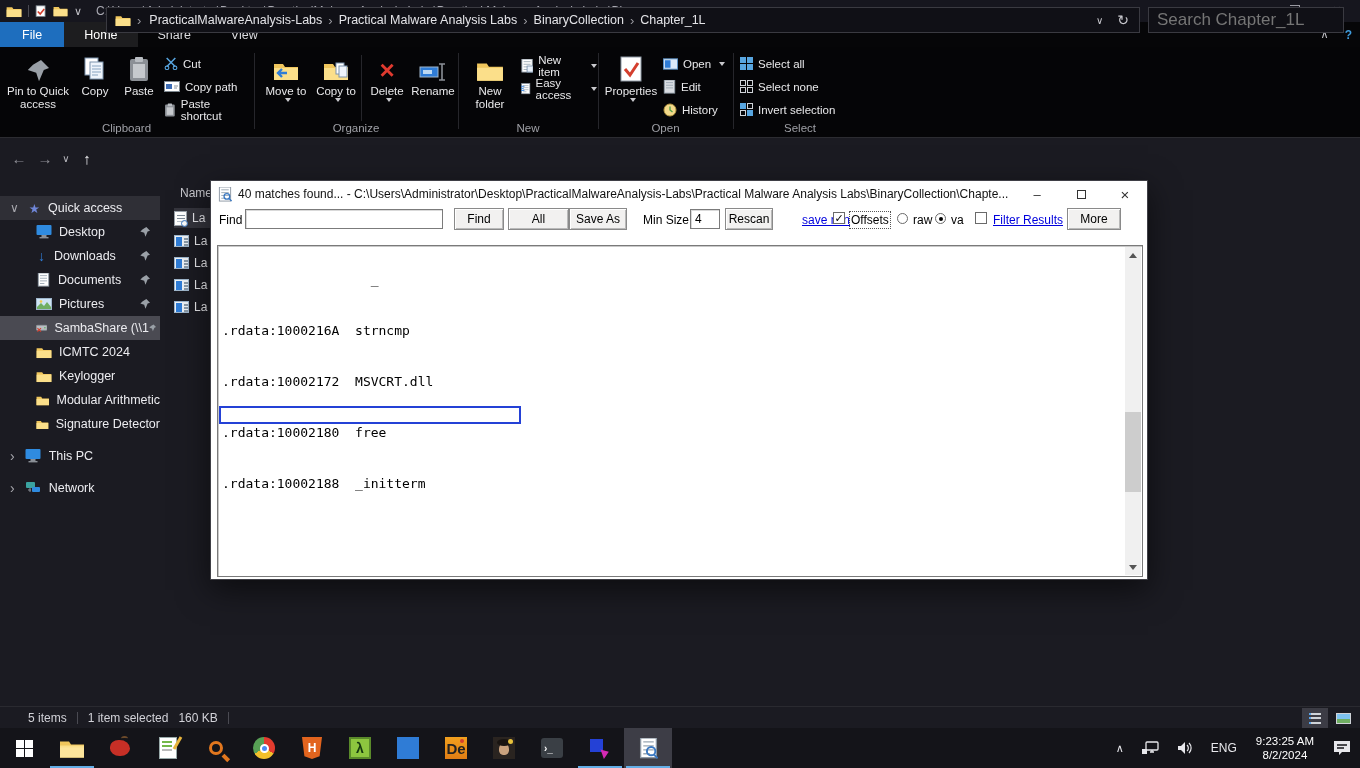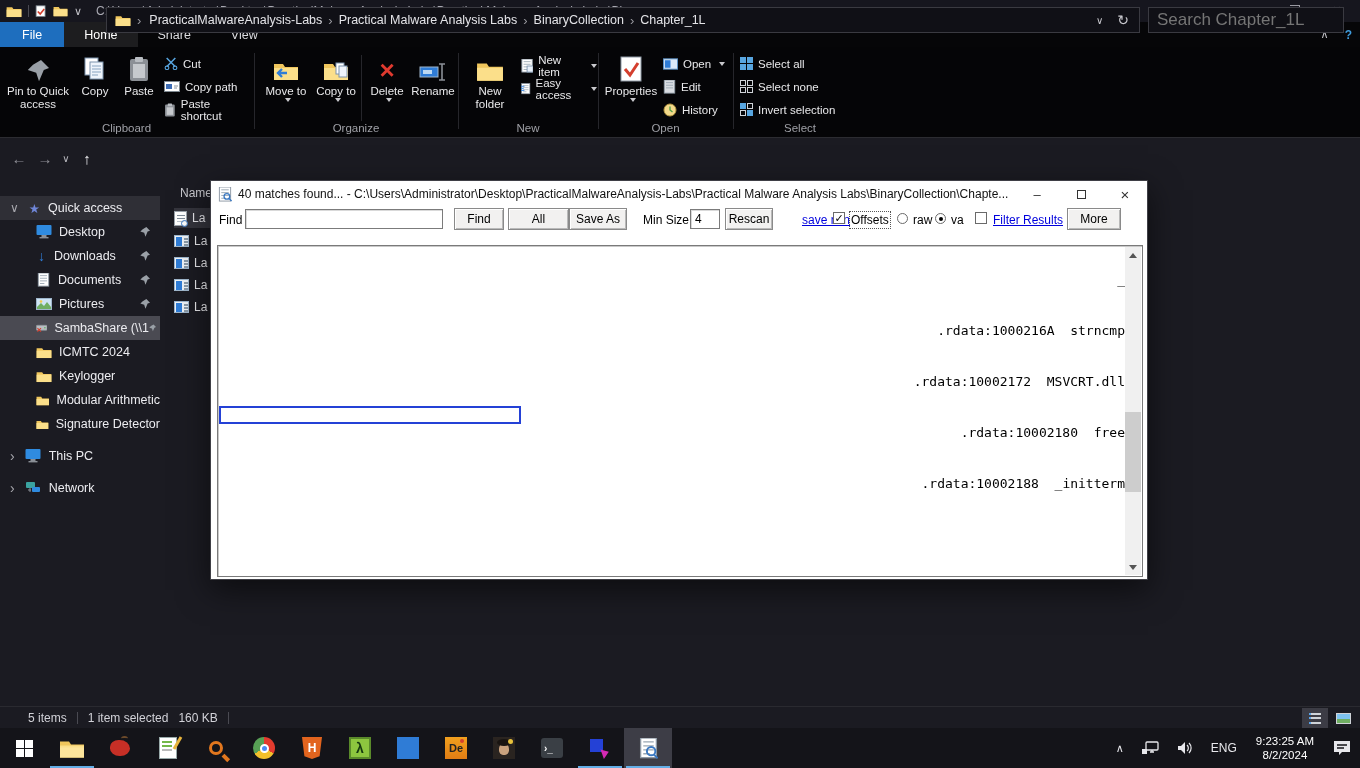--- a/index.html
+++ b/index.html
@@ -126,21 +126,21 @@
     border-radius:50%; }
   .rad-on:before { content:""; position:absolute; left:2.5px; top:2.5px; width:4px; height:4px;
     border-radius:50%; background:#000; }
   .dotted { outline:1px dotted #555; outline-offset:1px; }
 
   #bt-text { position:absolute; left:6px; top:64px; width:926px; height:332px; background:#fff;
     border:1px solid #7a7a7a; box-shadow:inset 1px 1px 0 #c9c9c9; overflow:hidden; }
   #bt-content { position:absolute; left:4px; top:1px; right:17px; bottom:0;
     font-family:"DejaVu Sans Mono", monospace; font-size:13px; line-height:17px; color:#000;
     white-space:pre; overflow:hidden; }
-  .trow { height:17px;text-align:right; }
+  .trow { height:17px; }
   .trow-clip { height:7px; overflow:hidden; }
   .trow-clip span { display:block; margin-top:-10px; }
   #bt-hl { position:absolute; left:1px; top:160px; width:302px; height:18px;
     border:2px solid #2441d6; }
   #bt-scroll { position:absolute; right:1px; top:1px; width:16px; bottom:1px; background:#f0f0f0; }
   .sc-arrow { position:absolute; left:0; width:16px; height:16px; background:#f0f0f0;
     display:flex; align-items:center; justify-content:center; }
   .sc-tri-up { width:0; height:0; border-left:4px solid transparent; border-right:4px solid transparent;
     border-bottom:5px solid #555; }
   .sc-tri-dn { width:0; height:0; border-left:4px solid transparent; border-right:4px solid transparent;
@@ -681,21 +681,21 @@
     <div class="tb-cell">
       <span style="width:20px;height:22px;background:#e2641e;clip-path:polygon(0 0,100% 0,88% 88%,50% 100%,12% 88%);display:flex;align-items:center;justify-content:center;color:#fff;font-weight:bold;font-size:12px">H</span>
     </div>
     <div class="tb-cell">
       <span style="width:22px;height:22px;background:#8dc63f;border:2px solid #5a8a2a;display:flex;align-items:center;justify-content:center;color:#163a10;font-weight:bold;font-size:14px">λ</span>
     </div>
     <div class="tb-cell">
       <span style="width:22px;height:22px;background:#2f7cd6;clip-path:polygon(70% 0,100% 12%,100% 88%,70% 100%,15% 70%,0 78%,0 22%,15 30%)"></span>
     </div>
     <div class="tb-cell">
-      <span style="width:22px;height:22px;background:linear-gradient(#f2a01e,#e07d14);display:flex;align-items:center;justify-content:center;color:#222;font-weight:bold;font-size:11px;position:relative">
+      <span style="width:22px;height:22px;background:linear-gradient(#f2a01e,#e07d14);display:flex;align-items:center;justify-content:center;color:#222;font-weight:bold;font-size:15px;position:relative">
           <span>De</span>
           <i style="position:absolute;right:3px;top:2px;width:4px;height:4px;background:#d43f2e;border-radius:50%;display:block"></i>
         </span>
     </div>
     <div class="tb-cell">
       <span style="width:22px;height:22px;background:#2a2420;display:block;position:relative;overflow:hidden">
           <i style="position:absolute;left:6px;top:6px;width:10px;height:12px;background:#caa27e;border-radius:50% 50% 40% 40%;display:block"></i>
           <i style="position:absolute;left:4px;top:2px;width:14px;height:7px;background:#191411;border-radius:50%;display:block"></i>
           <i style="position:absolute;right:2px;top:2px;width:5px;height:5px;background:#e8c23c;border-radius:50%;display:block"></i>
         </span>

